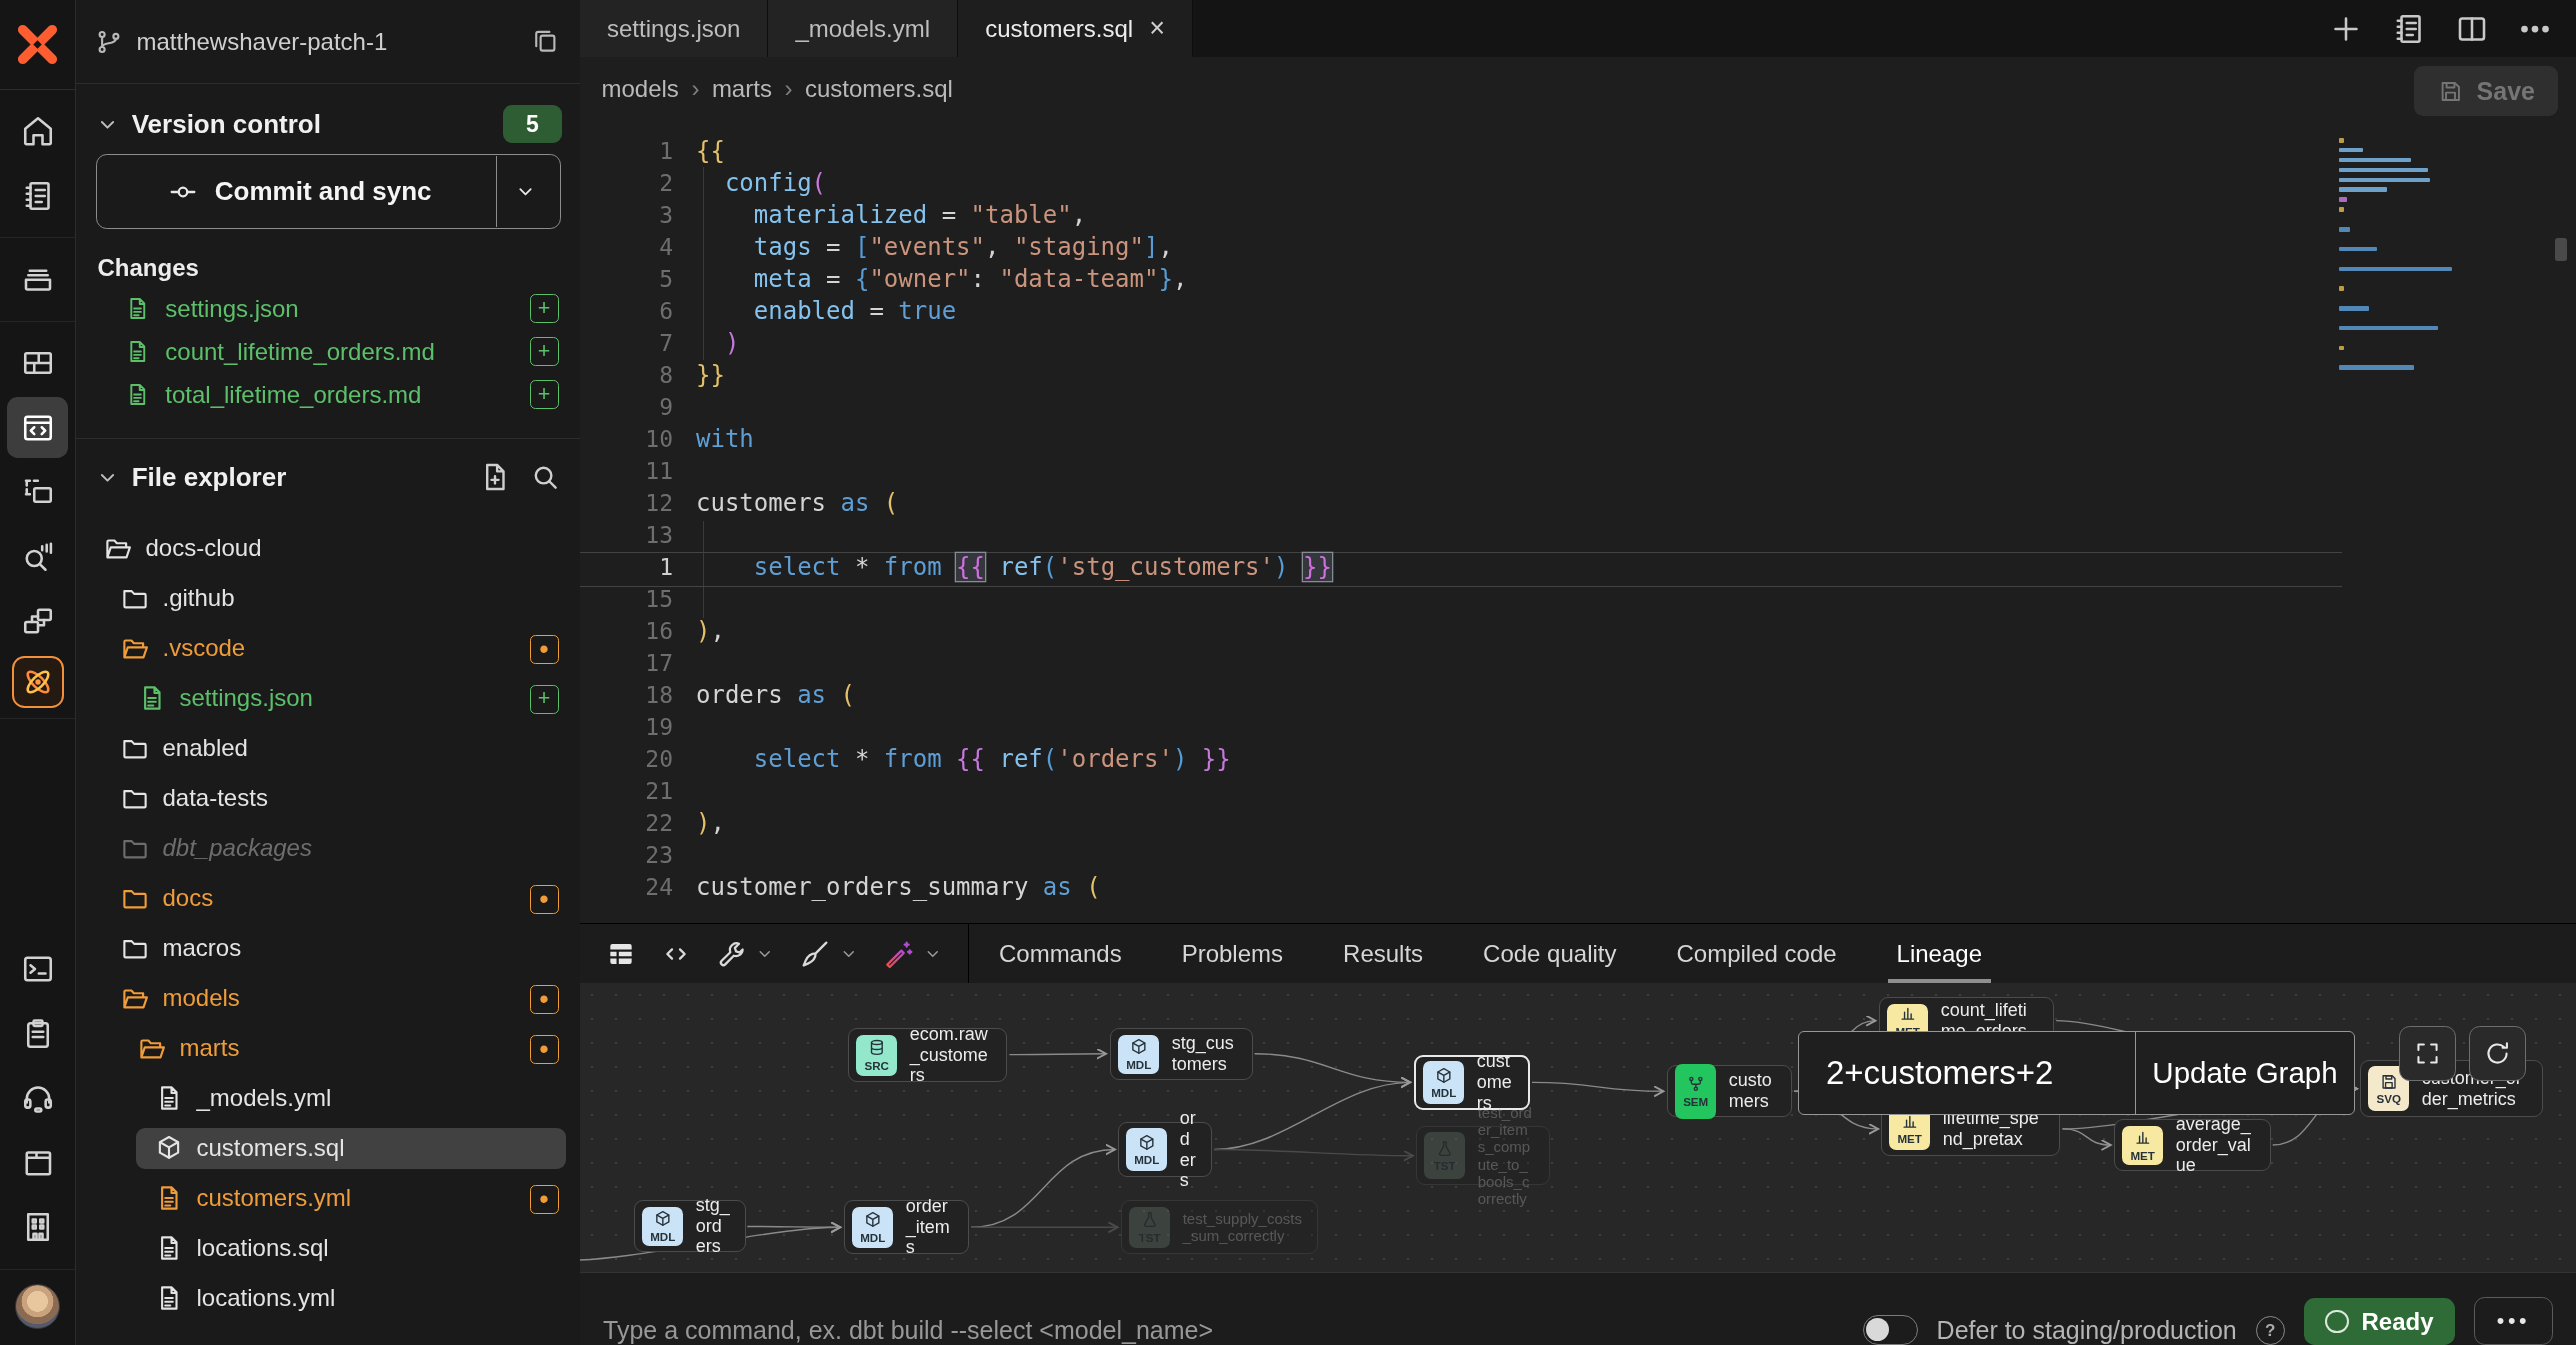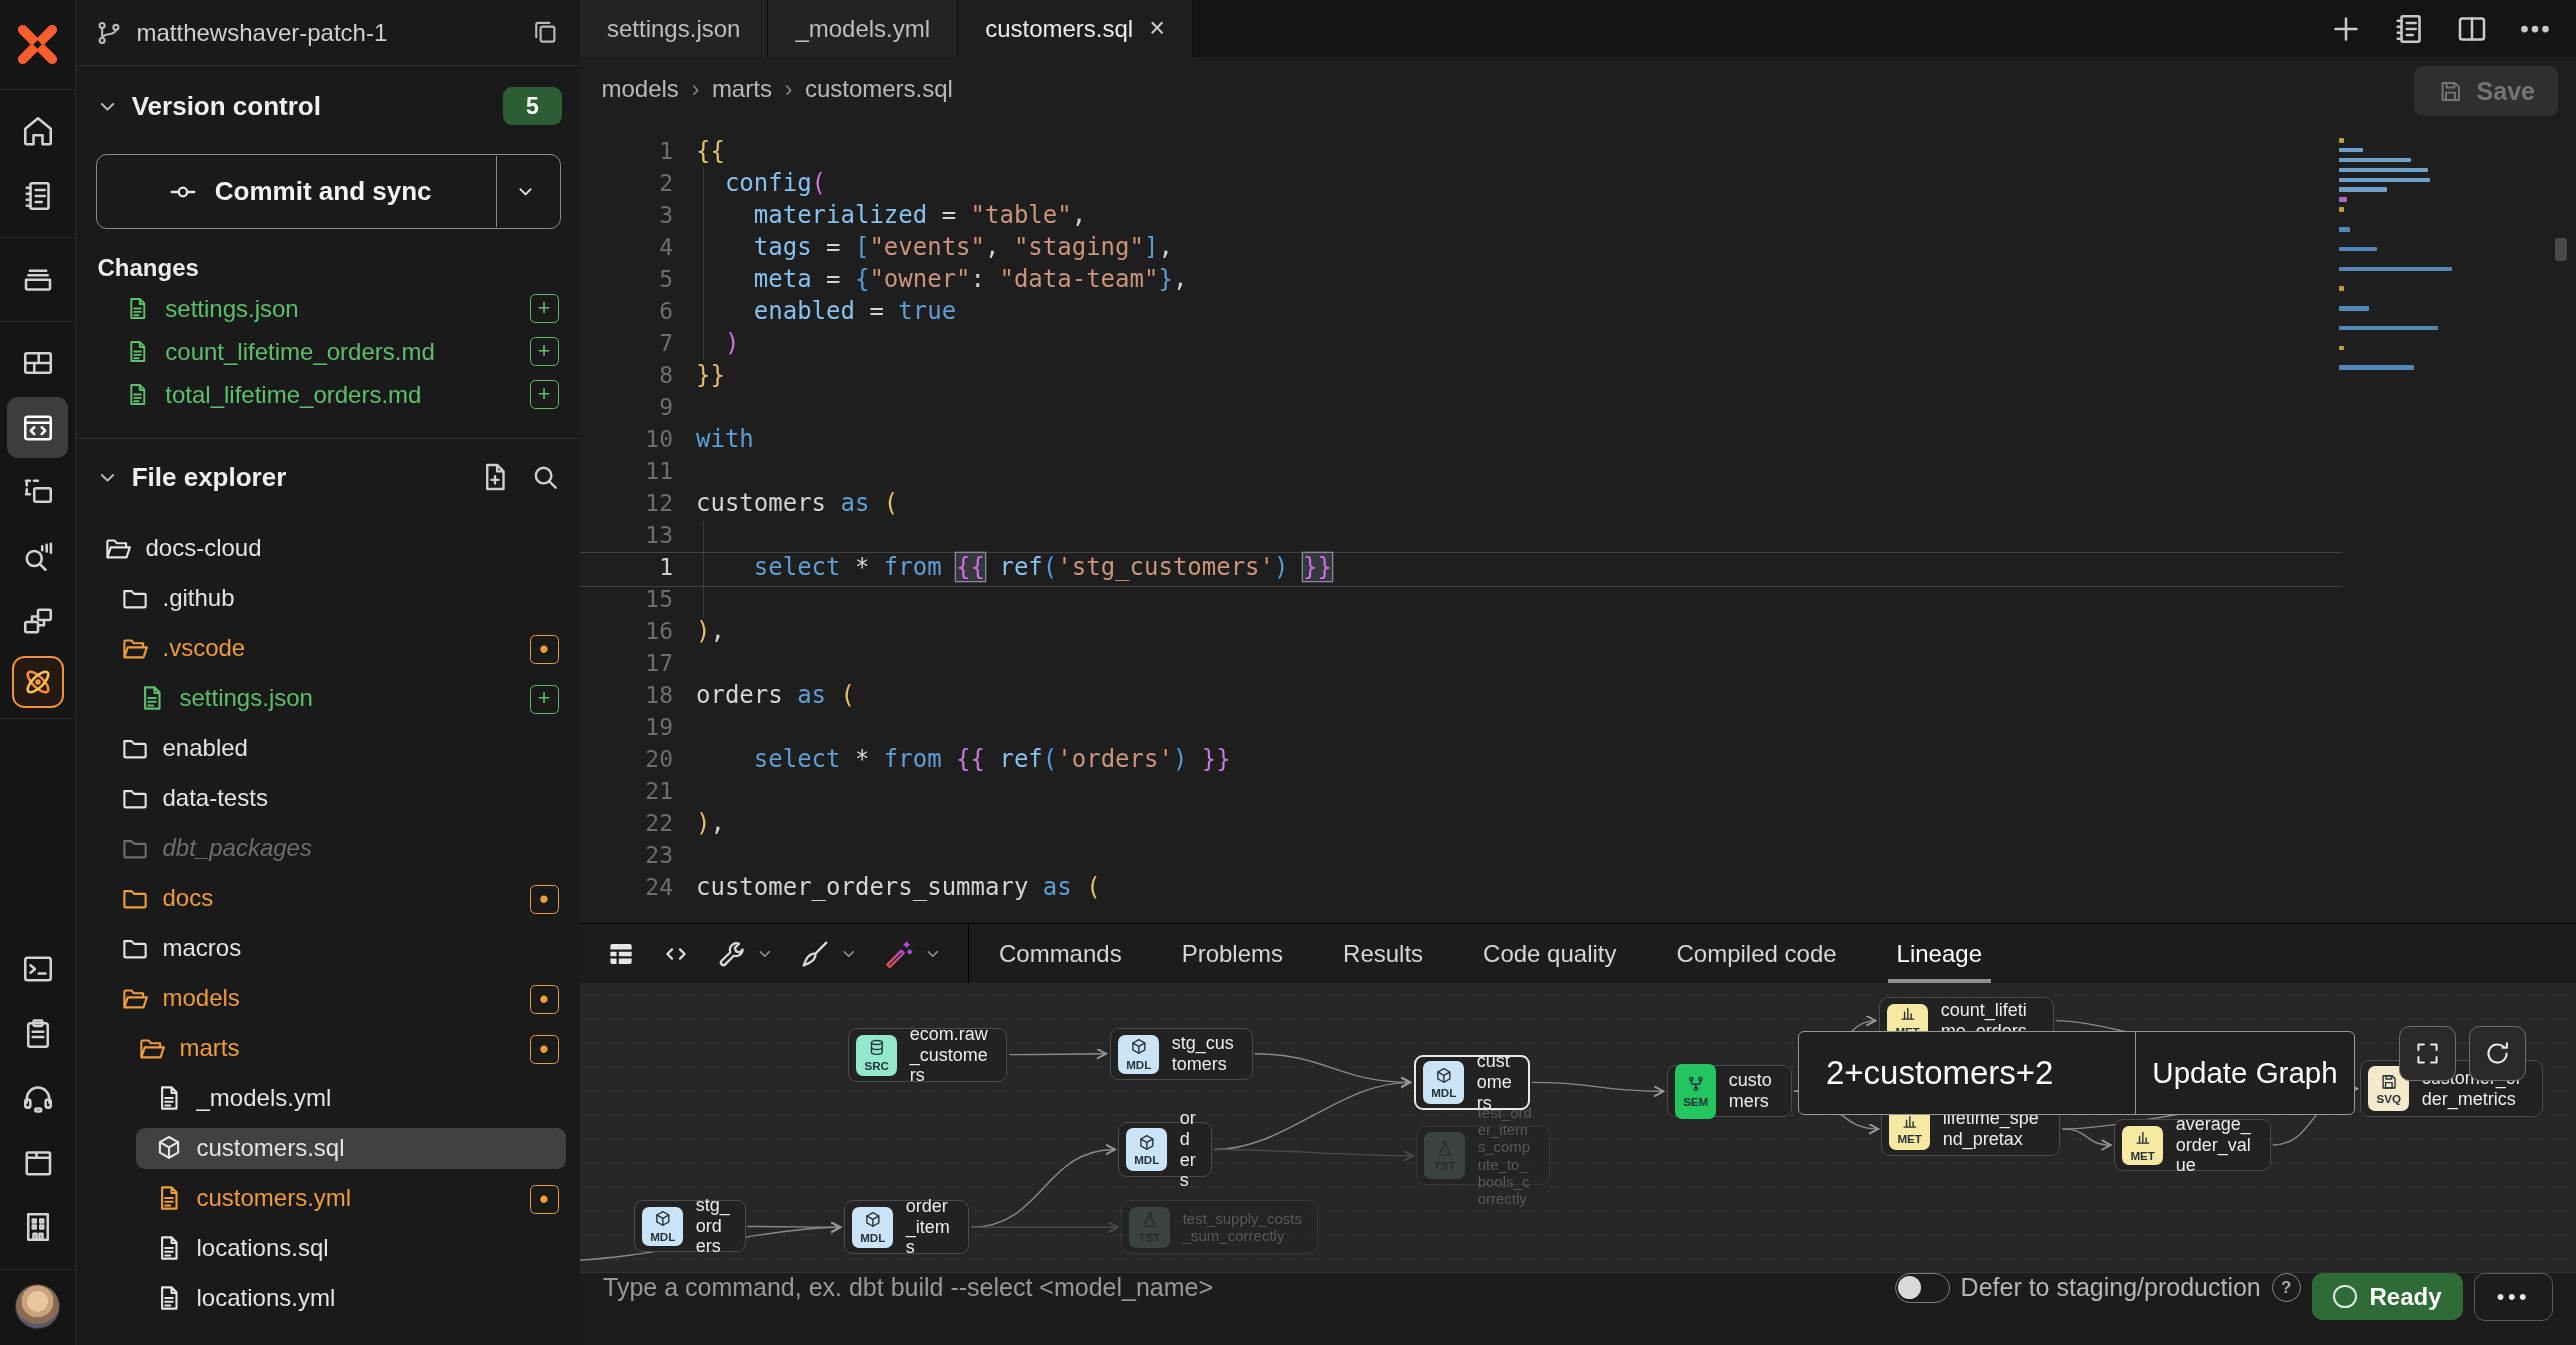--- a/index.html
+++ b/index.html
@@ -27,21 +27,21 @@
   .rail-btn.accent .ic{width:36px;height:36px;}
   #rail .spacer{flex:1;}
   #avatar-wrap{width:75px;padding:14.3px 0 16px;display:flex;justify-content:center;border-top:0.9px solid #262626;}
   #avatar{width:43px;height:43px;border-radius:50%;
     background:radial-gradient(circle at 50% 38%,#e9c79e 0 30%,#caa27e 31% 46%,#8a6a50 47% 66%,#54596b 67%);
     border:0.9px solid #3a3a3a;}
 
   
   #sidebar{position:absolute;left:76px;top:0;width:504px;height:1345px;background:#1a1a1a;
         border-right:0.9px solid #2c2c2c;}
-  #branch-row{height:59px;display:flex;align-items:center;padding:3px 18px;border-bottom:0.9px solid #2c2c2c;}
+  #branch-row{height:59px;display:flex;align-items:center;padding:12px 18px;border-bottom:0.9px solid #2c2c2c;}
   #branch-row .ic{width:30px;height:30px;color:#b9b9b9;}
   #branch-label{margin-left:12.5px;font-size:24px;color:#cfcfcf;flex:1;white-space:nowrap;overflow:hidden;}
   #vc-header{height:59px;display:flex;align-items:center;padding:0 18px;margin-top:10.7px;}
   #vc-header .ic{width:27px;height:27px;color:#bdbdbd;}
   #vc-title{margin-left:10.7px;font-size:26px;font-weight:700;color:#f0f0f0;flex:1;}
   #vc-badge{min-width:41px;height:38px;border-radius:9px;background:#2e5c33;color:#fff;
         font-size:23px;font-weight:700;display:flex;align-items:center;justify-content:center;padding:0 9px;}
   #commit-btn{position:absolute;left:19.7px;top:154px;width:465px;height:75px;border:1.3px solid #8d8d8d;
         border-radius:10.7px;display:flex;align-items:center;background:transparent;color:#f2f2f2;cursor:pointer;}
   #commit-btn .main-part{flex:1;display:flex;align-items:center;justify-content:center;gap:16px;height:100%;}
@@ -132,21 +132,21 @@
       display:flex;align-items:stretch;}
   #overlay-query{flex:1;display:flex;align-items:center;padding-left:27px;font-size:33px;color:#ffffff;}
   #overlay-btn{width:219px;border:none;border-left:1.3px solid #979797;background:transparent;color:#ffffff;
       font-size:29.5px;font-weight:400;cursor:pointer;font-family:"Liberation Sans",sans-serif;}
   .canvas-btn{position:absolute;z-index:3;width:57px;height:55px;background:#2a2a2a;border:1.3px solid #6e6e6e;
       border-radius:10.7px;color:#e8e8e8;display:flex;align-items:center;justify-content:center;cursor:pointer;}
   .canvas-btn .ic{width:29px;height:29px;}
 
   
   #statusbar{position:absolute;left:0;top:1272px;width:100%;height:73px;background:#1c1c1c;border-top:0.9px solid #333;
-      display:flex;align-items:flex-start;padding:0 23px;box-sizing:border-box;gap:11px;}
+      display:flex;align-items:flex-end;padding:0 23px;box-sizing:border-box;gap:19px;}
   #cmd-placeholder{flex:1;font-size:25px;color:#989898;white-space:nowrap;overflow:hidden;}
   #defer-toggle{width:55px;height:30px;border:1.8px solid #7c7c7c;border-radius:16px;position:relative;background:none;cursor:pointer;flex:none;}
   #defer-toggle .knob{position:absolute;left:2.7px;top:1.8px;width:23px;height:23px;border-radius:50%;background:#d9d9d9;}
   #defer-label{font-size:25px;color:#b5b5b5;white-space:nowrap;}
   #help-circle{width:27px;height:27px;border:1.8px solid #8a8a8a;border-radius:50%;color:#a9a9a9;font-size:17px;
       display:flex;align-items:center;justify-content:center;font-weight:700;flex:none;}
   #ready-pill{height:47px;padding:0 21.5px;background:#2e6b37;border:none;border-radius:10.7px;display:flex;align-items:center;gap:12.5px;cursor:pointer;flex:none;}
   #ready-pill .ring{width:19.7px;height:19.7px;border:2.7px solid #dceadc;border-radius:50%;}
   #ready-label{font-size:24px;font-weight:700;color:#ffffff;}
   #more-btn{width:79px;height:48px;border:1.8px solid #5b5b5b;border-radius:10.7px;background:none;color:#e8e8e8;

